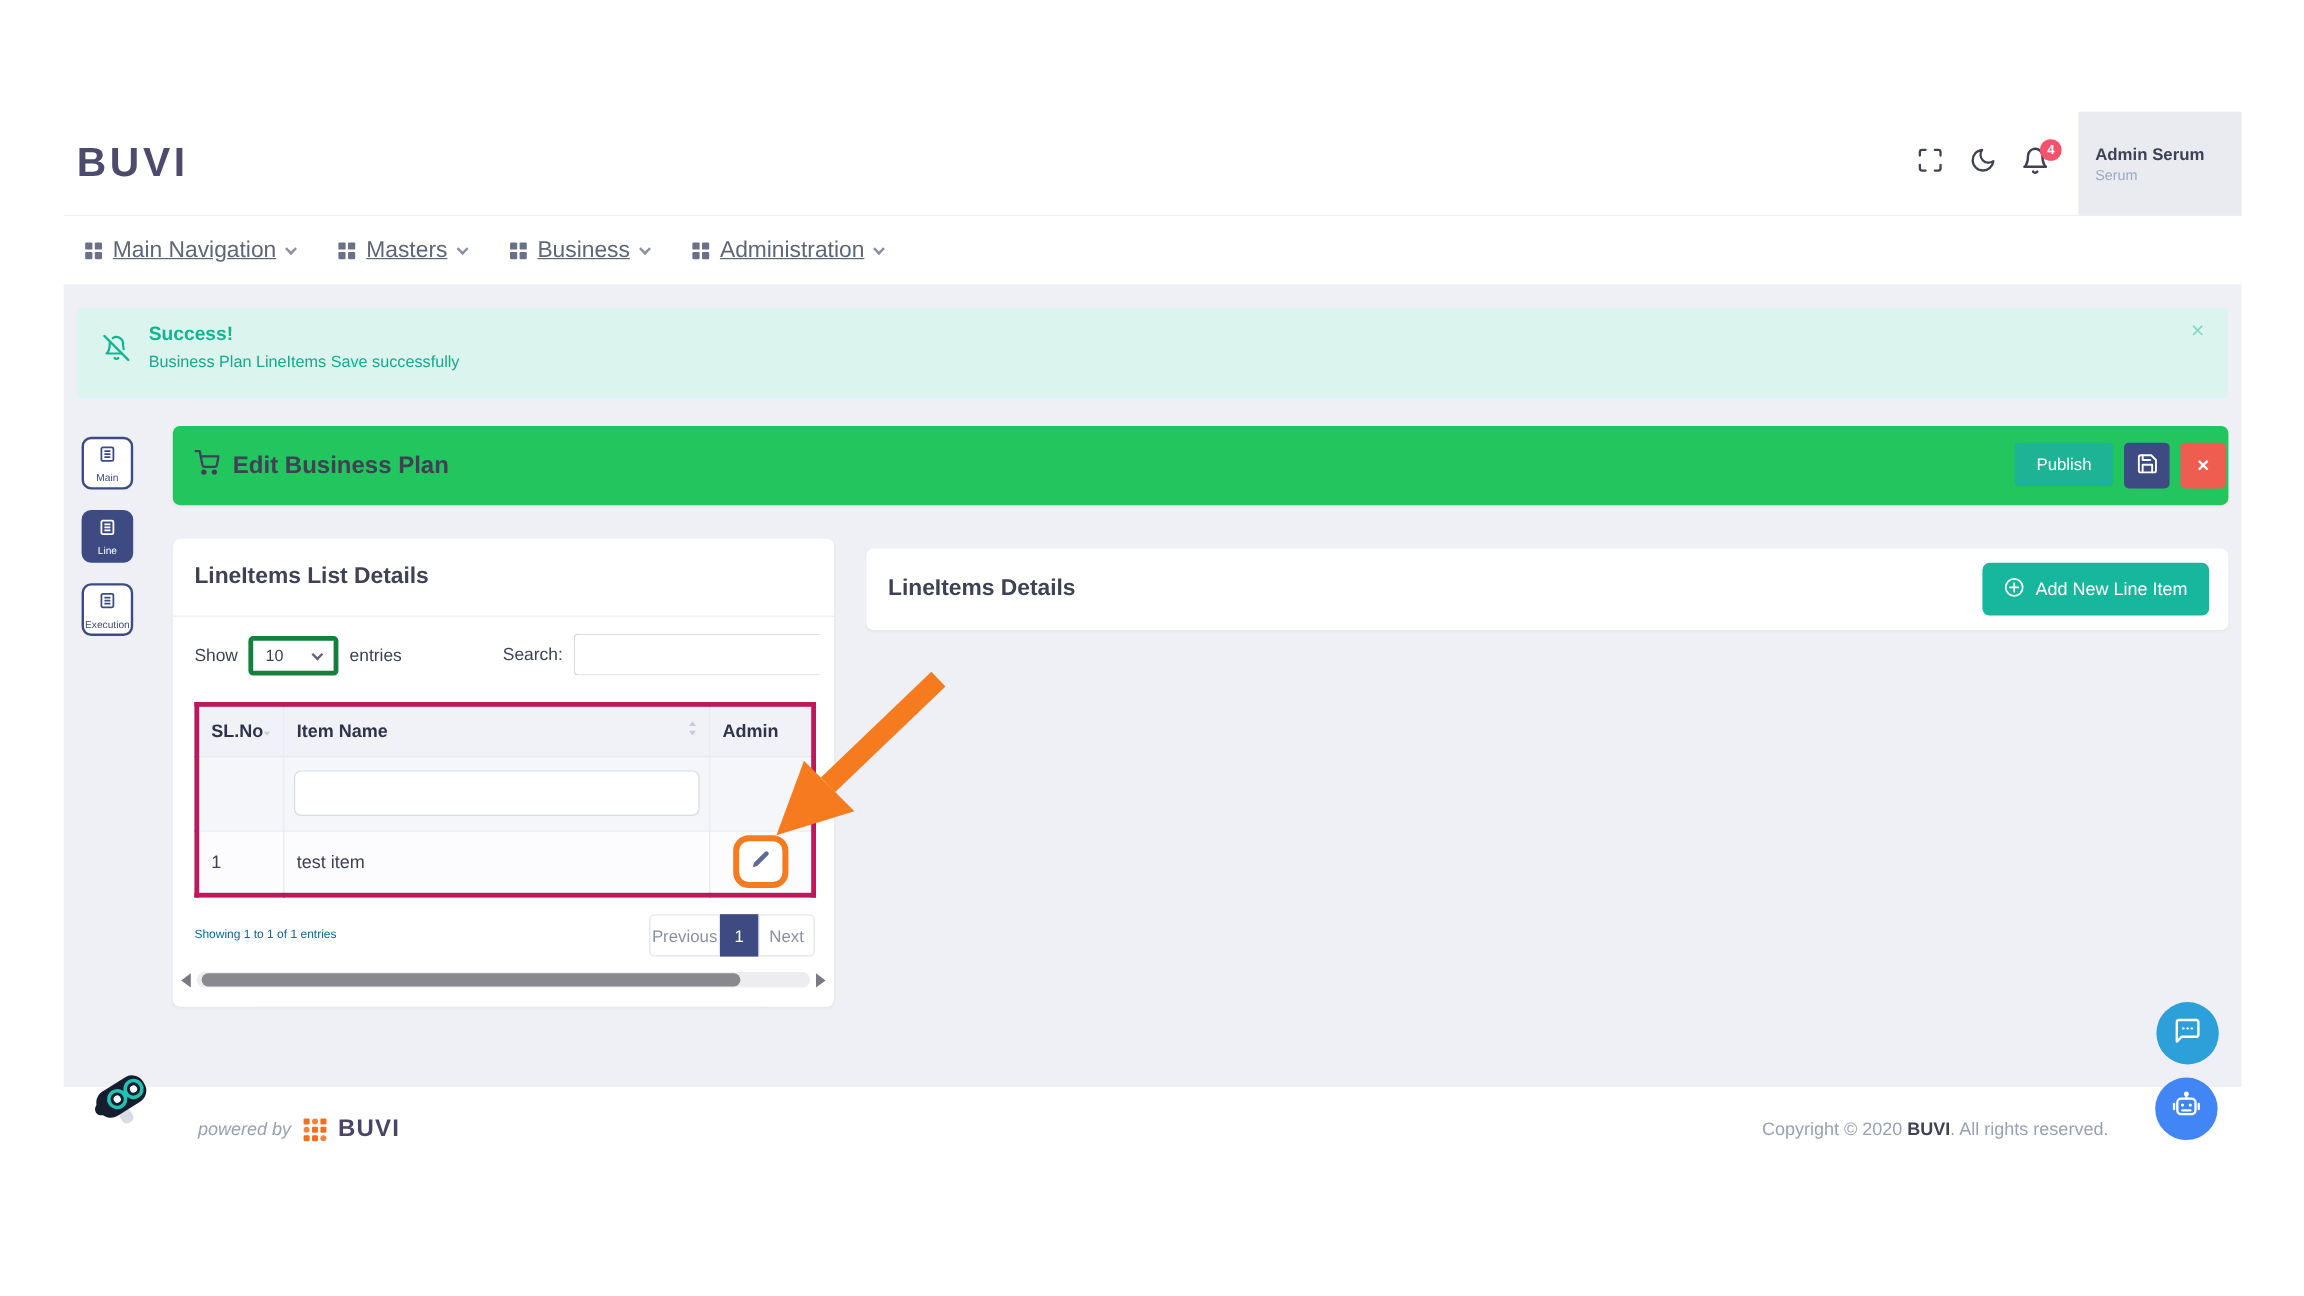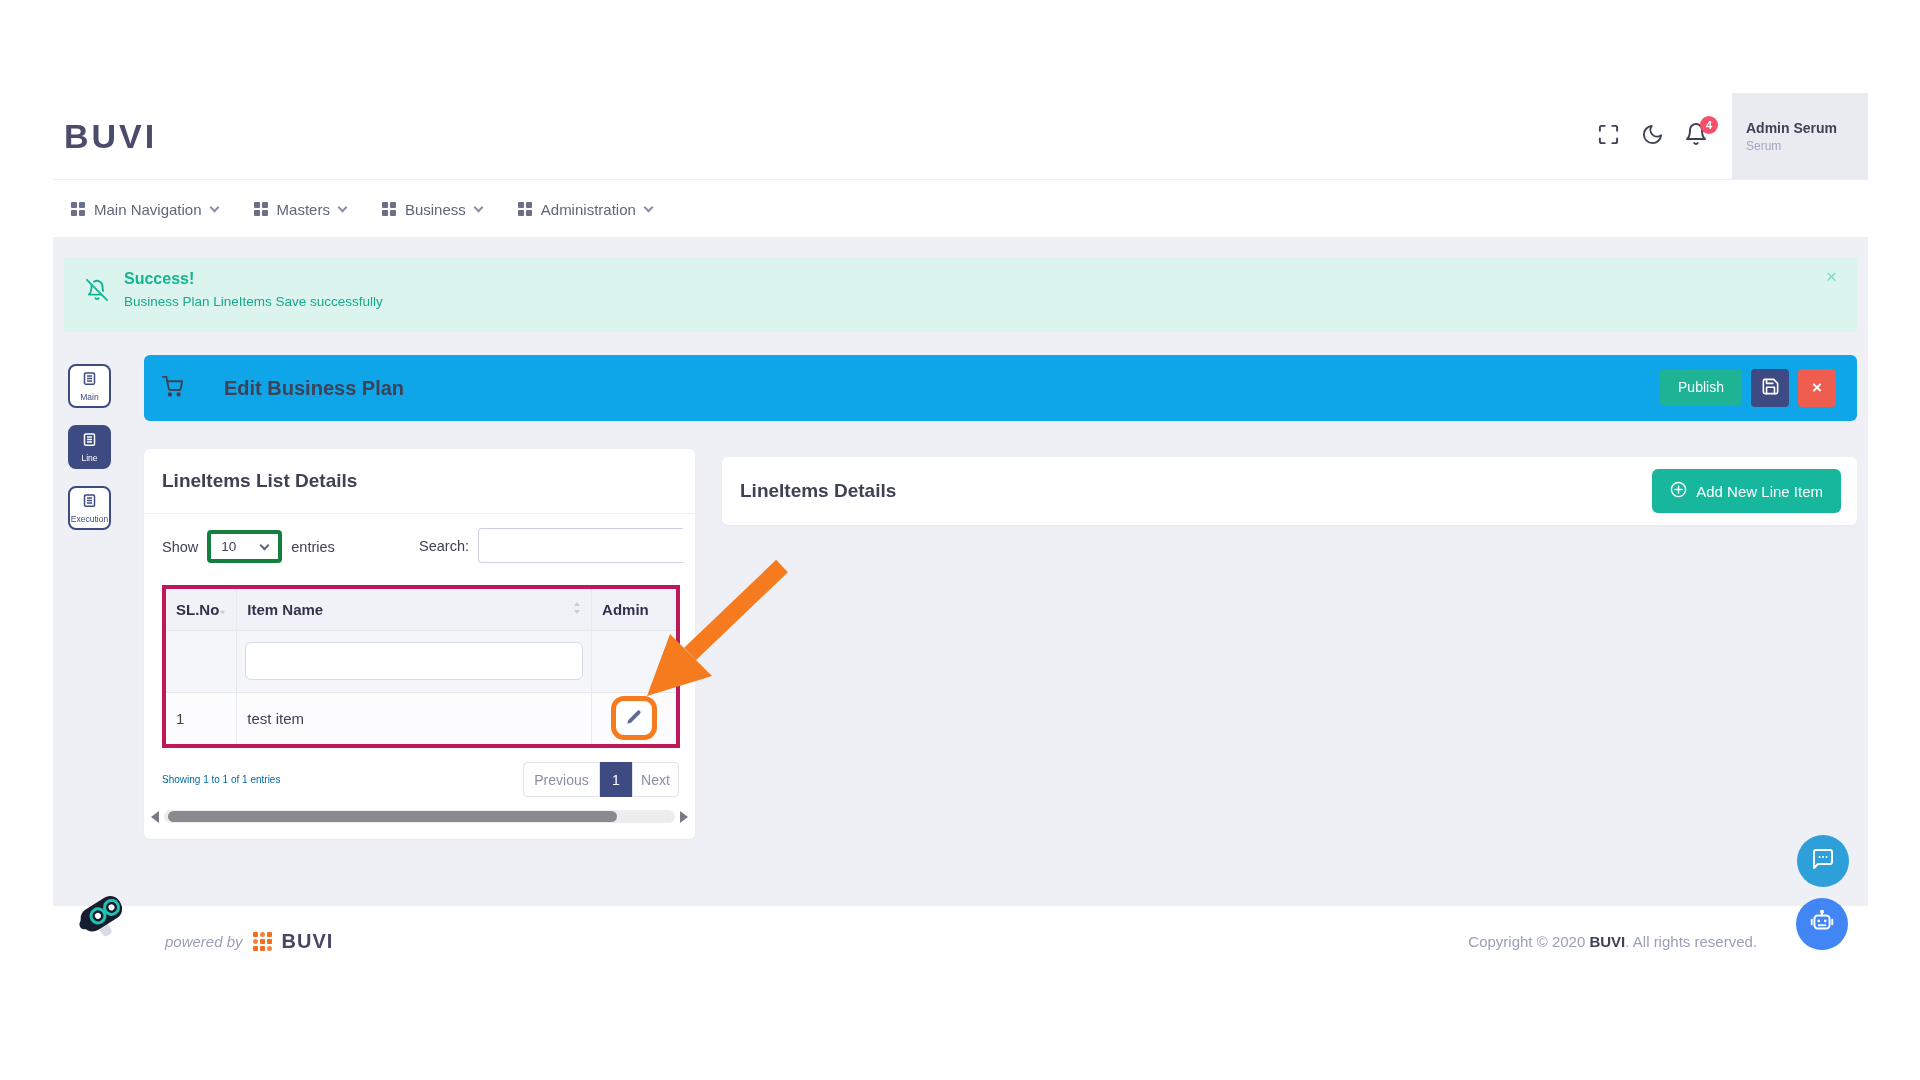--- a/index.html
+++ b/index.html
@@ -24,21 +24,21 @@
   .user-block { width:136px; height:100%; background:#E9EBF1; margin-left:14px;
                 display:flex; flex-direction:column; justify-content:center; padding-left:14px;
                 cursor:pointer; }
   .user-name { font-size:14px; font-weight:700; color:#3F4254; }
   .user-role { font-size:12px; color:#A2A8BF; margin-top:3px; }
 
   
   .navbar { position:absolute; left:53px; top:181px; width:1815px; height:56px; background:#fff;
             display:flex; align-items:center; padding-left:18px; }
   .nav-item { display:flex; align-items:center; gap:9px; margin-right:36px; cursor:pointer; }
-  .nav-label { font-size:15px; color:#5E6779; }
+  .nav-label { font-size:19px; color:#5E6779;text-decoration:underline; }
   .grid-icon { width:14px; height:14px; display:grid; grid-template-columns:6px 6px; gap:2px; }
   .grid-icon i { width:6px; height:6px; background:#6A7087; border-radius:1px; }
   .chev { width:7px; height:7px; border-right:2px solid #8A90A3; border-bottom:2px solid #8A90A3;
           transform:rotate(45deg); margin-top:-4px; }
 
   
   .content { position:absolute; left:53px; top:237px; width:1815px; height:669px;
              background:#EEF0F5; }
 
   .alert { position:absolute; left:11px; top:20px; width:1793px; height:75px;
@@ -54,22 +54,22 @@
   .mini-tab { width:43px; height:44px; background:#fff; border:2px solid #3E4B83; border-radius:8px;
               color:#3E4B83; display:flex; flex-direction:column; align-items:center;
               justify-content:center; margin-bottom:17px; cursor:pointer; }
   .mini-tab.active { background:#3E4B83; color:#fff; }
   .mini-tab svg { stroke:currentColor; }
   .mini-tab-label { font-size:8.5px; margin-top:1px; max-width:41px; overflow:hidden;
                     white-space:nowrap; }
 
   .main-col { position:absolute; left:91px; top:118px; width:1713px; }
 
-  .edit-card { height:66px; background:#0ea5e9; border-radius:6px; display:flex; align-items:center;
-               padding:0 21px 0 18px; box-shadow:0 1px 2px rgba(40,40,80,0.04);gap:30px; }
+  .edit-card { height:66px; background:#22c55e; border-radius:6px; display:flex; align-items:center;
+               padding:0 2px 0 18px; box-shadow:0 1px 2px rgba(40,40,80,0.04); }
   .edit-title { font-size:20px; font-weight:700; color:#3F4254; margin-left:11px; }
   .edit-actions { margin-left:auto; display:flex; gap:9px; }
   .btn-publish { width:82px; height:36px; background:#1DB394; border:none; border-radius:4px;
                  color:#fff; font-size:14px; font-family:inherit; cursor:pointer; }
   .btn-square { width:38px; height:38px; border:none; border-radius:4px; display:flex;
                 align-items:center; justify-content:center; cursor:pointer; }
   .btn-save { background:#3E4B83; }
   .btn-close { background:#EE5D50; color:#fff; font-size:17px; font-weight:700; }
 
   .panels { display:flex; align-items:flex-start; margin-top:28px; }
@@ -108,21 +108,21 @@
                   border-radius:13px; background:#fff; align-items:center; justify-content:center;
                   cursor:pointer; }
 
   .tbl-foot { display:flex; align-items:center; justify-content:space-between;
               padding:14px 16px 0 18px; }
   .summary { font-size:10px; color:#0369a1; }
   .pager { display:flex; }
   .page-btn { height:35px; border:1px solid #E0E2EA; background:#fff; color:#8A90A3;
               font-size:14px; font-family:inherit; display:flex; align-items:center;
               justify-content:center; cursor:pointer; }
-  .page-prev { width:77px; border-radius:4px 0 0 4px; }
+  .page-prev { width:59px; border-radius:4px 0 0 4px; }
   .page-cur { width:32px; background:#3E4B83; border-color:#3E4B83; color:#fff; }
   .page-next { width:47px; border-radius:0 4px 4px 0; }
 
   .hscroll { position:relative; margin:12px 7px 0; height:16px; }
   .hs-arrow { position:absolute; top:2px; width:0; height:0; border-top:6px solid transparent;
               border-bottom:6px solid transparent; cursor:pointer; }
   .hs-left { left:0; border-right:8px solid #777B85; }
   .hs-right { right:0; border-left:8px solid #777B85; }
   .hs-track { position:absolute; left:13px; right:13px; top:1px; height:13px;
               background:#EDEDEF; border-radius:7px; }

